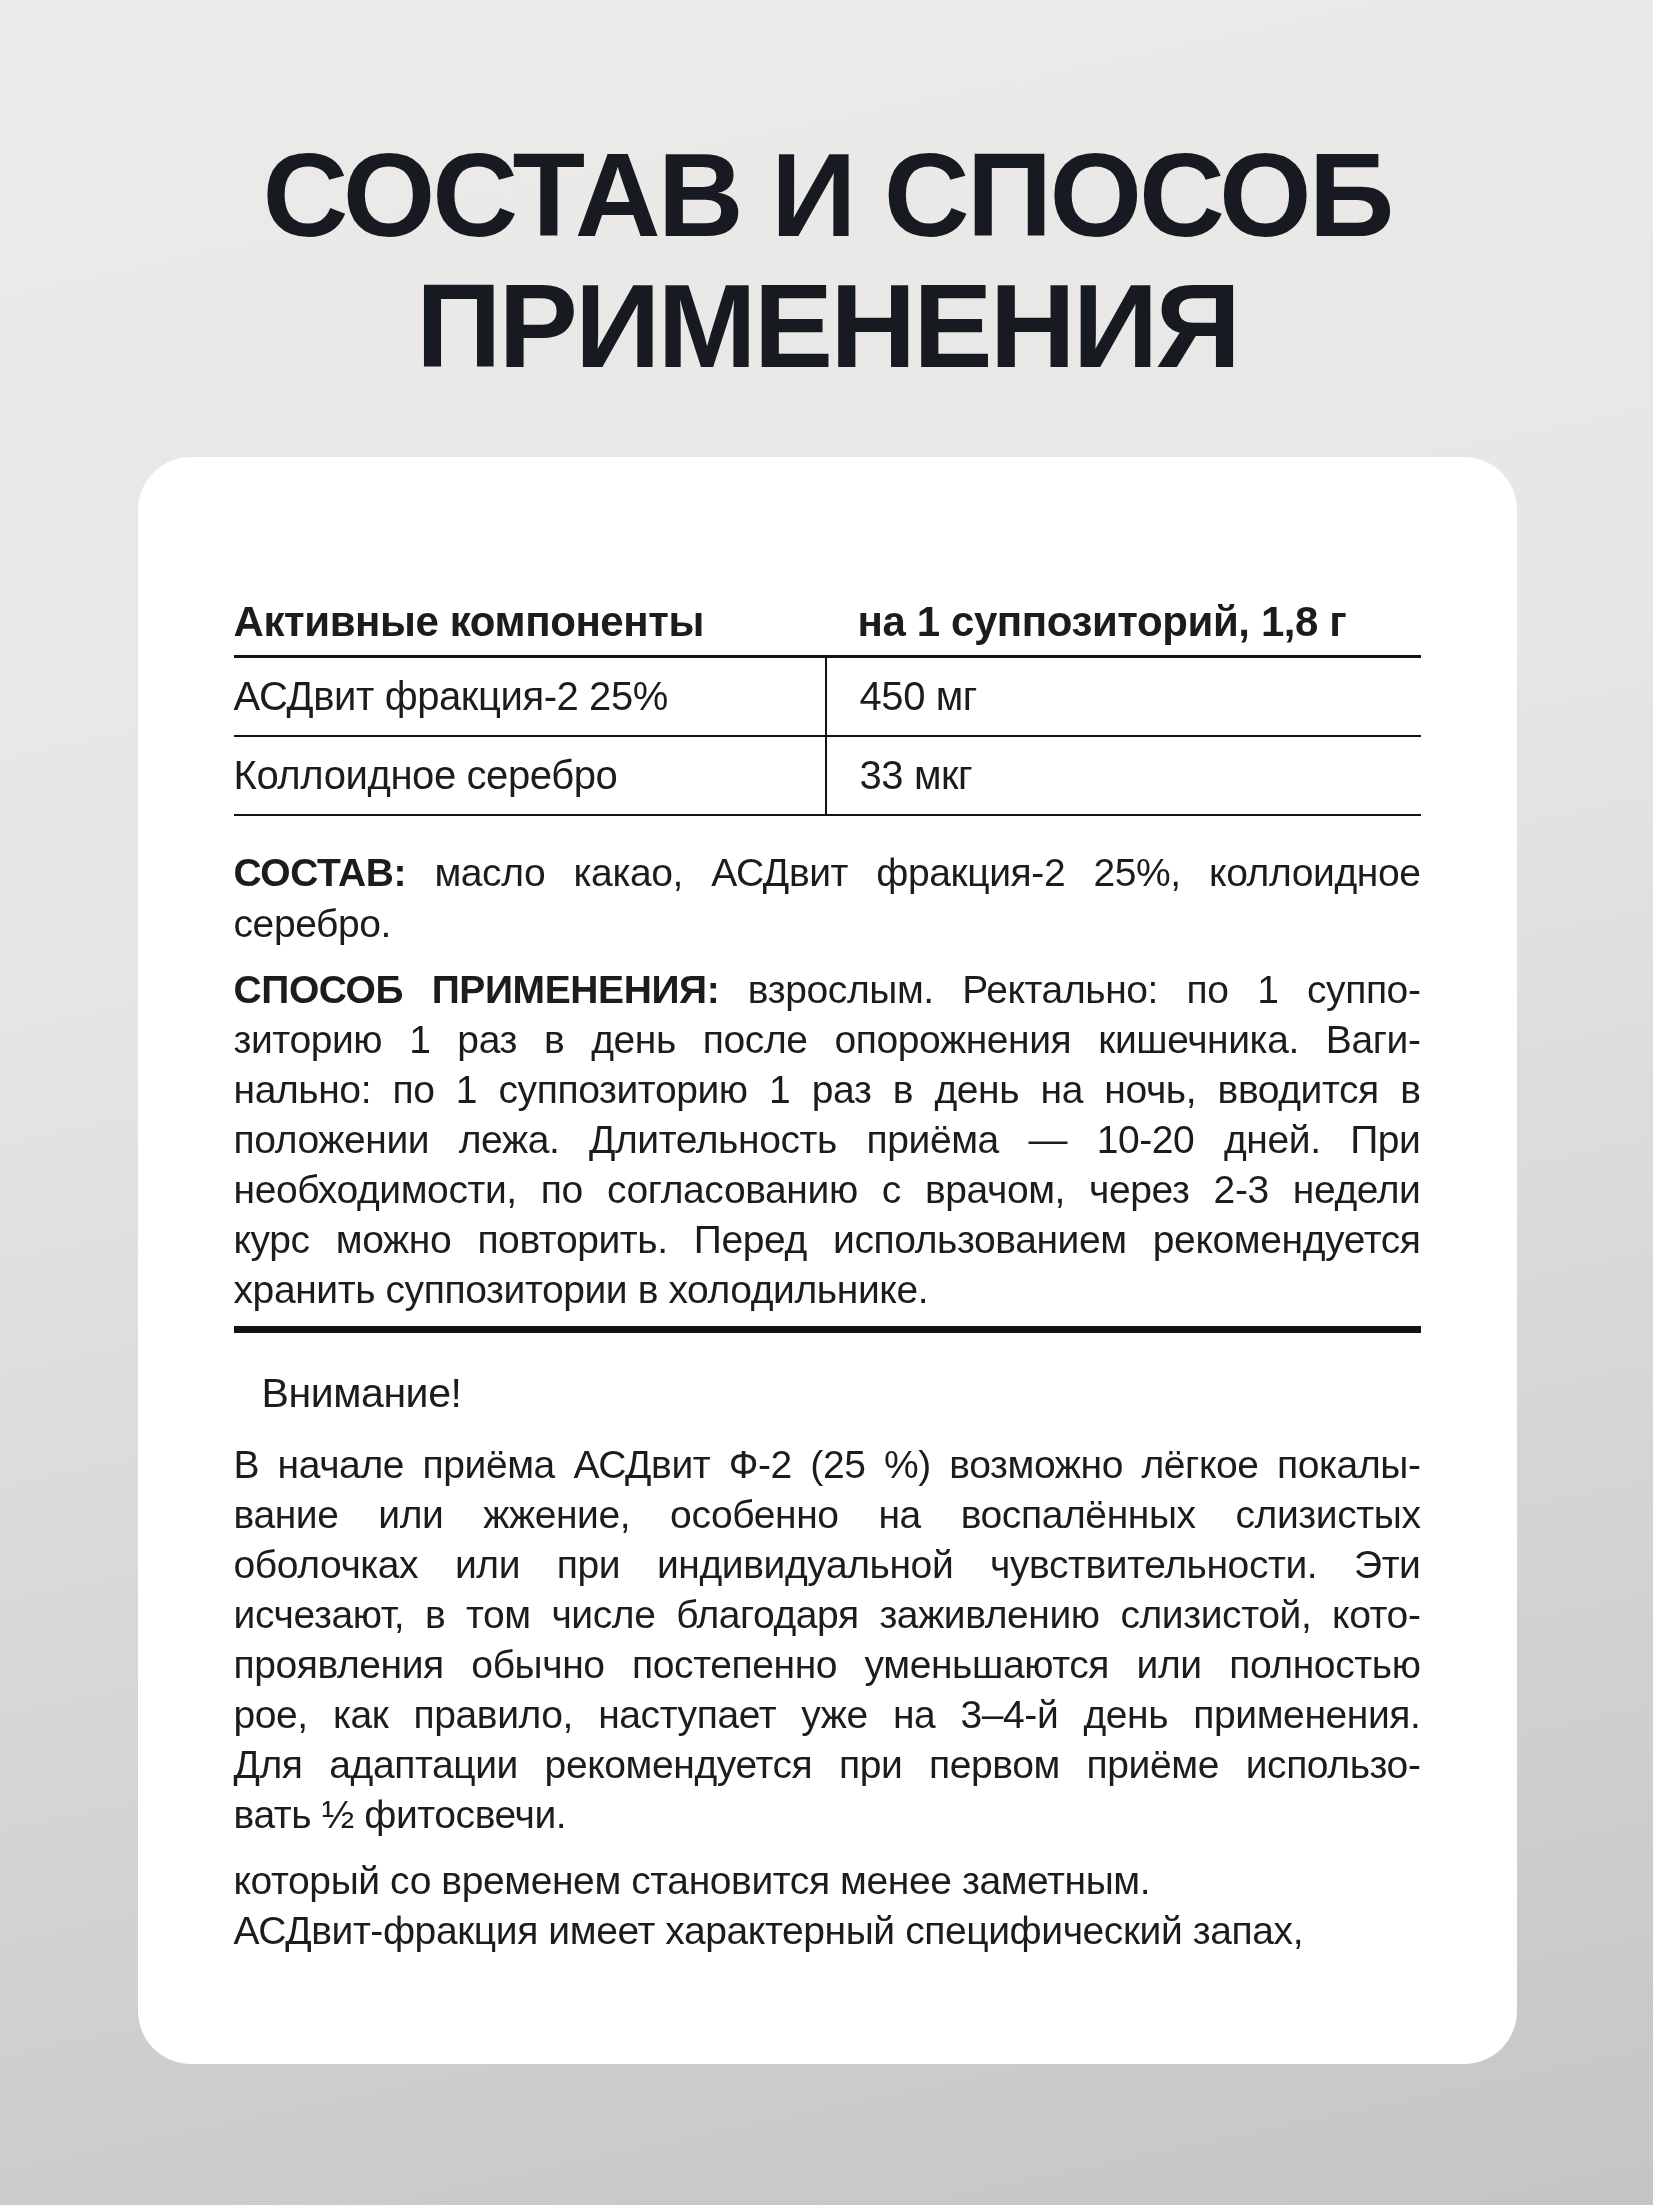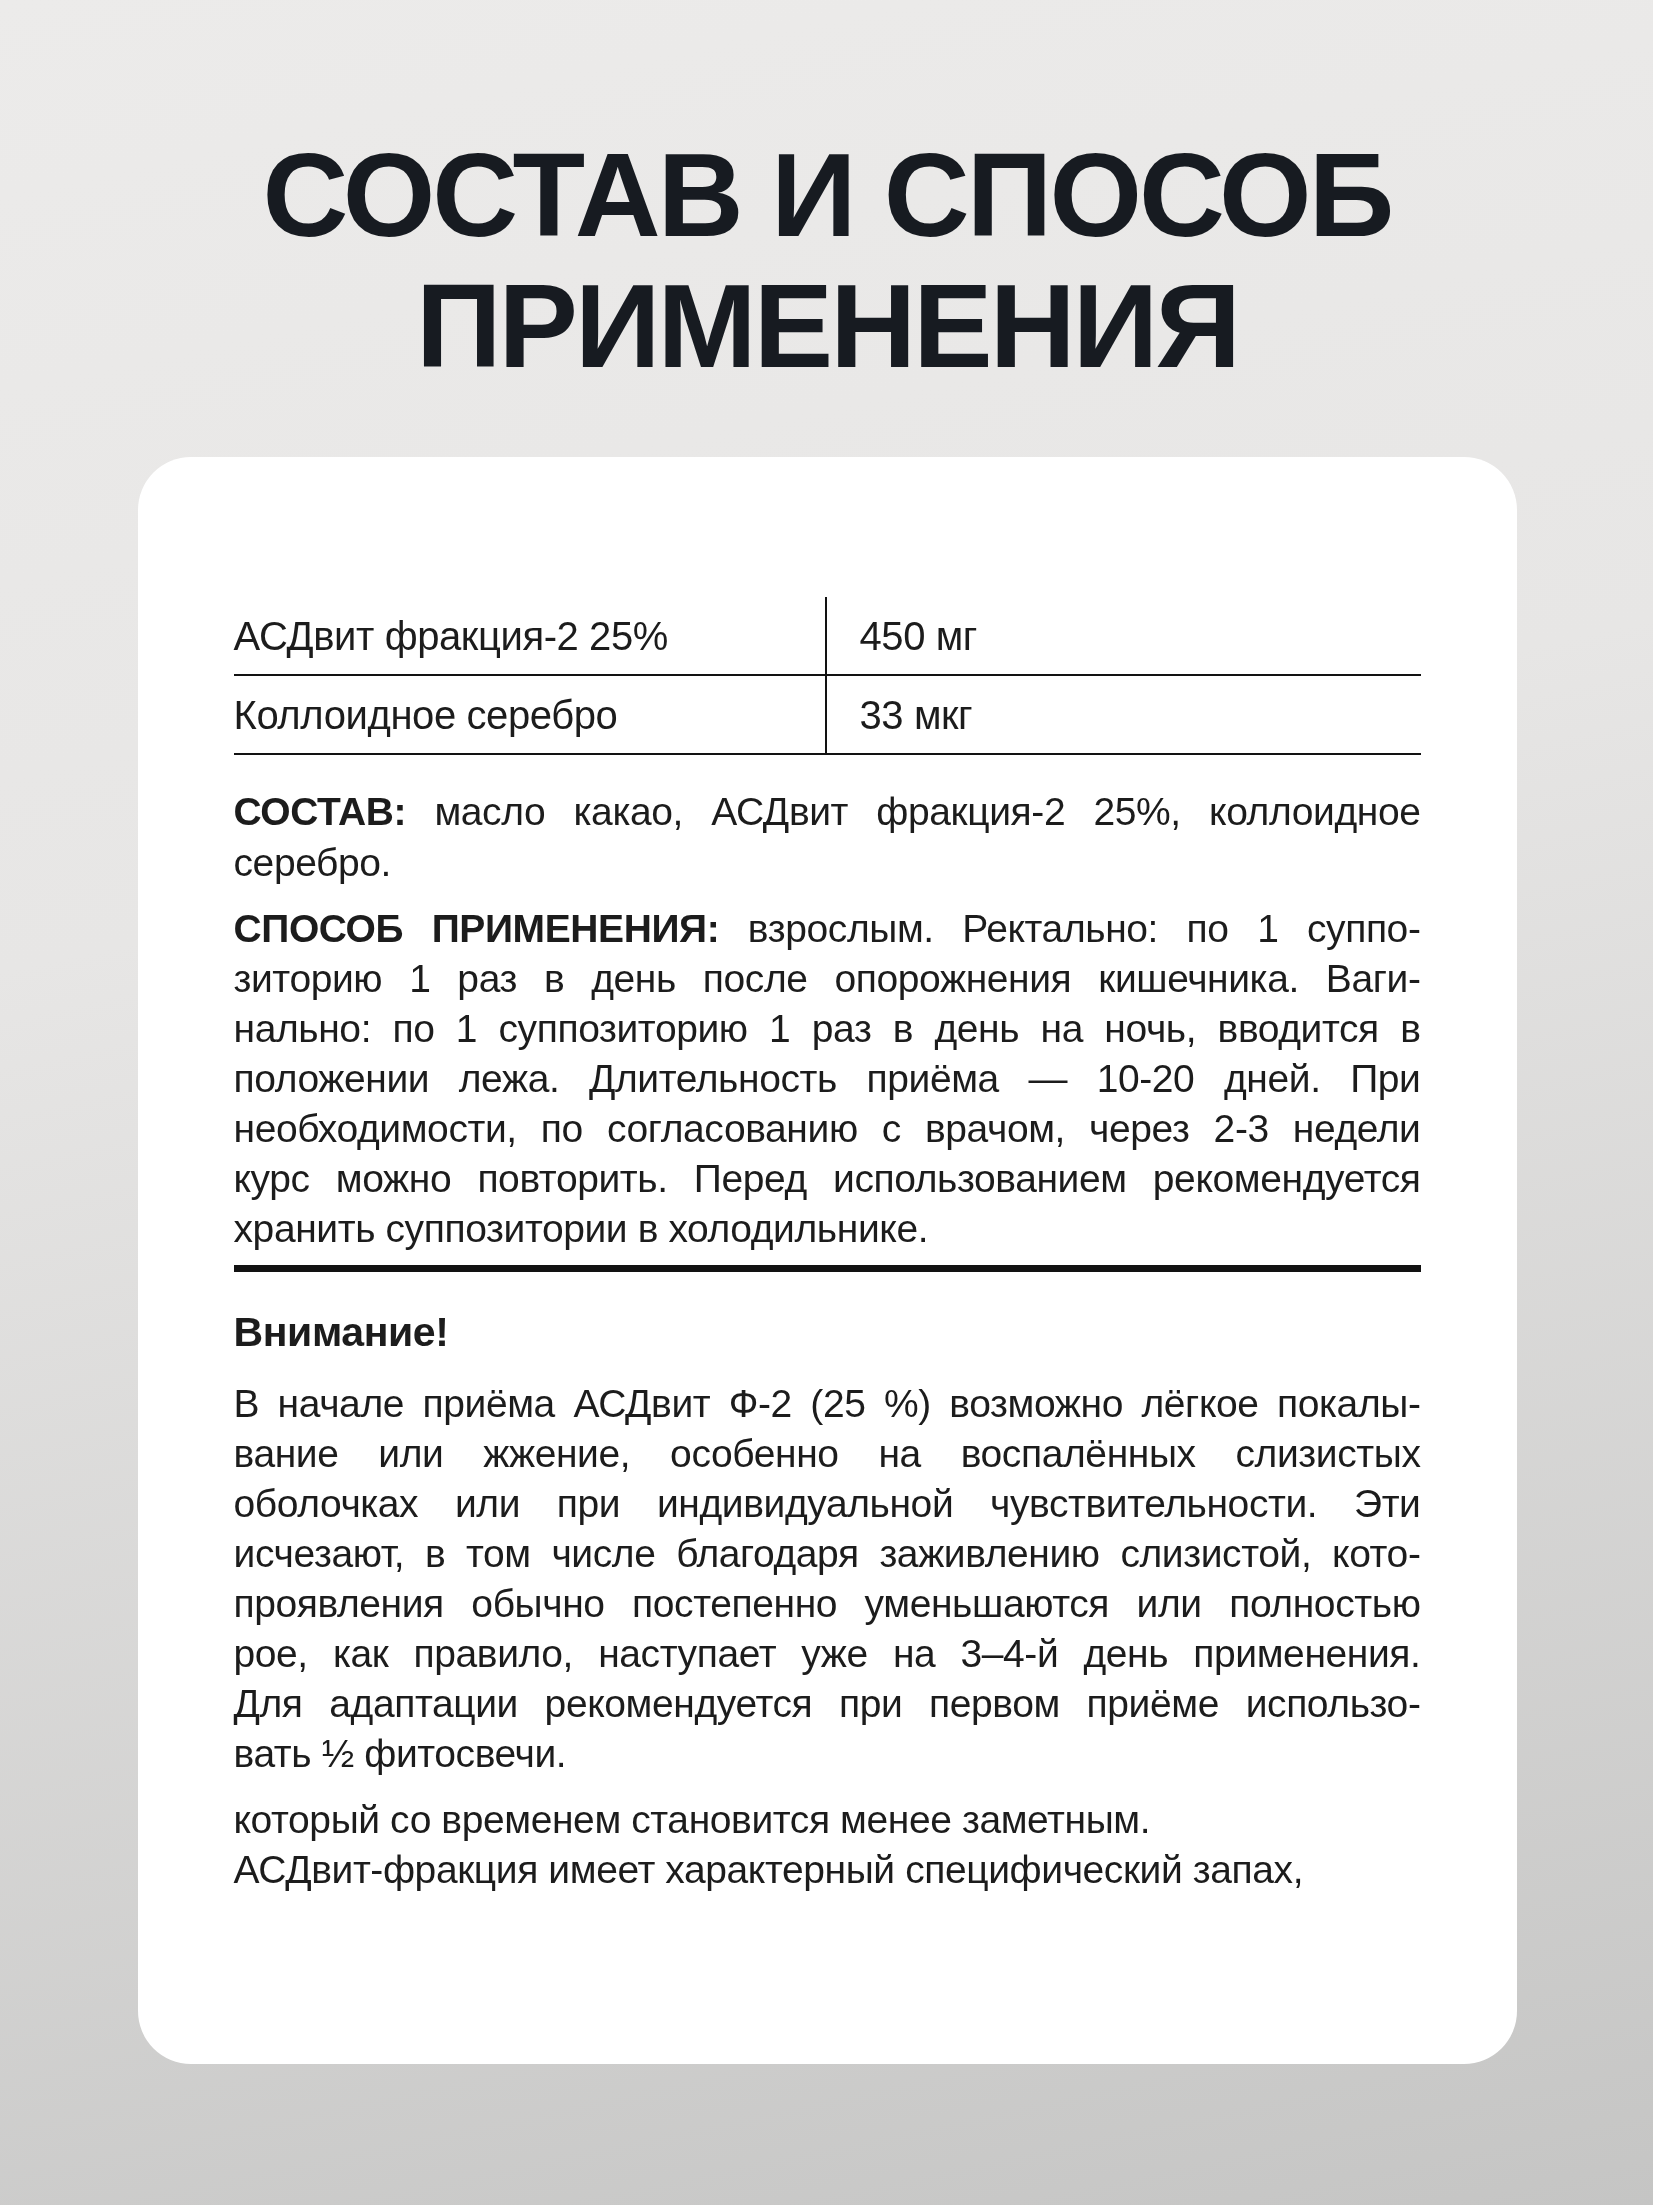--- a/index.html
+++ b/index.html
@@ -71,39 +71,44 @@
   .divider{
     margin-top:11px;
     height:7.4px;
     background:var(--rule);
     border:none;
   }
   .attention-heading{
     margin-top:35px;
     font-size:41px;
     line-height:51px;
-    font-weight:700;
+    font-weight:400;
     letter-spacing:-0.4px;
+    margin-left:28px;
   }
   .attn1{margin-top:21px;}
   .attn2{margin-top:16px;}
 </style>
 </head>
 <body>
 
 <div class="page">
 
   <header class="title">
     <div>СОСТАВ И СПОСОБ</div>
     <div>ПРИМЕНЕНИЯ</div>
   </header>
 
   <section class="card">
 
     <div class="table">
+      <div class="thead">
+        <div class="c1">Активные компоненты</div>
+        <div class="c2">на 1 суппозиторий, 1,8 г</div>
+      </div>
       <div class="tbody">
           <div class="trow">
             <div class="c1">АСДвит фракция-2 25%</div>
             <div class="c2">450 мг</div>
           </div>
           <div class="trow">
             <div class="c1">Коллоидное серебро</div>
             <div class="c2">33 мкг</div>
           </div>
         </div>

